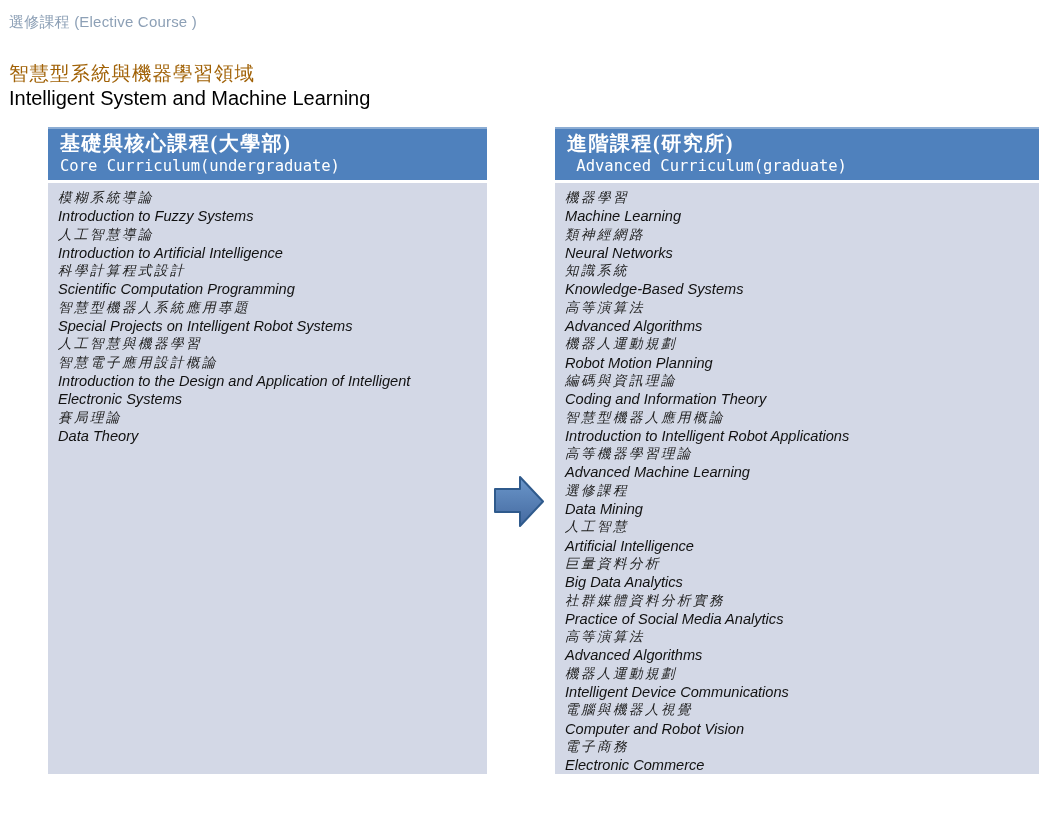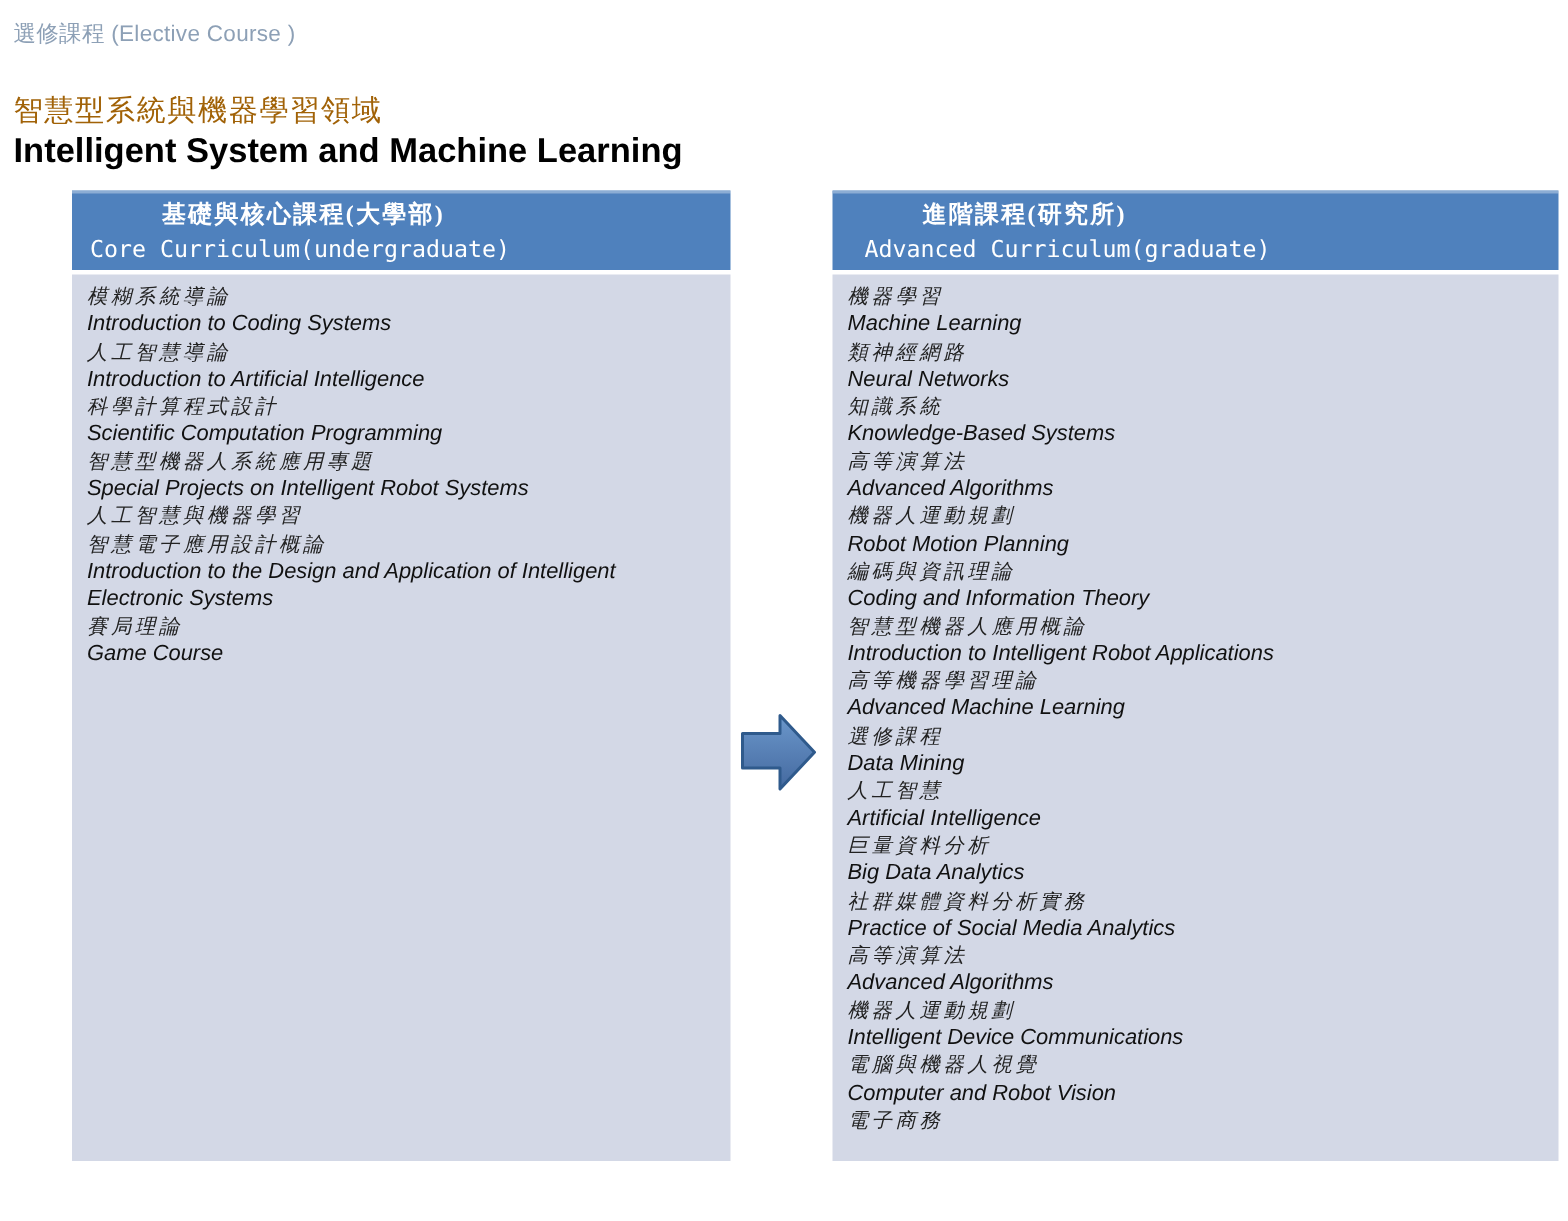--- a/index.html
+++ b/index.html
@@ -10,34 +10,33 @@
   .category-label{
     position:absolute;left:9px;top:13px;
     font-size:15px;color:#8da0b6;letter-spacing:.2px;
   }
   .title-zh{
     position:absolute;left:9px;top:60px;
     font-size:19.5px;color:#a16207;letter-spacing:1px;
   }
   .title-en{
     position:absolute;left:9px;top:87px;
-    font-size:23px;color:#000000;font-weight:700;
+    font-size:20px;color:#000000;font-weight:400;
   }
   .panel{position:absolute;top:127px;}
   .panel-left{left:48px;width:439px;}
   .panel-right{left:555px;width:484px;}
   .panel-header{
     background:#4f81bd;color:#ffffff;height:53px;
     padding:5px 12px 0 12px;box-sizing:border-box;
     box-shadow:inset 0 2px 0 rgba(255,255,255,.35);
   }
   .panel-header .hdr-zh{
-    font-size:16px;font-weight:bold;letter-spacing:1.5px;line-height:23px;
+    font-size:20px;font-weight:bold;letter-spacing:1.5px;line-height:23px;
     font-family:"Liberation Serif",serif;
-    margin-left:48px;
   }
   .panel-header .hdr-en{
     font-size:15.5px;font-weight:normal;line-height:22px;white-space:pre;
     font-family:"DejaVu Sans Mono",monospace;
   }
   .panel-body{
     margin-top:3px;background:#d3d8e6;height:591px;
     padding:6px 10px 0 10px;box-sizing:border-box;overflow:hidden;
   }
   .course{margin:0;font-style:italic;}
@@ -60,21 +59,21 @@
 
 <div class="panel panel-left">
   <div class="panel-header">
     <div class="hdr-zh">基礎與核心課程(大學部)</div>
     <div class="hdr-en">Core Curriculum(undergraduate)</div>
   </div>
   <div class="panel-body">
 
       <div class="course">
         <div class="zh">模糊系統導論</div>
-        <div class="en">Introduction to Coding Systems</div>
+        <div class="en">Introduction to Fuzzy Systems</div>
       </div>
 
       <div class="course">
         <div class="zh">人工智慧導論</div>
         <div class="en">Introduction to Artificial Intelligence</div>
       </div>
 
       <div class="course">
         <div class="zh">科學計算程式設計</div>
         <div class="en">Scientific Computation Programming</div>
@@ -89,21 +88,21 @@
         <div class="zh">人工智慧與機器學習</div>
       </div>
 
       <div class="course">
         <div class="zh">智慧電子應用設計概論</div>
         <div class="en">Introduction to the Design and Application of Intelligent Electronic Systems</div>
       </div>
 
       <div class="course">
         <div class="zh">賽局理論</div>
-        <div class="en">Game Course</div>
+        <div class="en">Data Theory</div>
       </div>
     </div>
 </div>
 
 <svg class="flow-arrow" viewBox="0 0 51 52" xmlns="http://www.w3.org/2000/svg">
   <defs>
     <linearGradient id="arrowGrad" x1="0" y1="0" x2="0" y2="1">
       <stop offset="0" stop-color="#6b97cb"></stop>
       <stop offset="1" stop-color="#44699f"></stop>
     </linearGradient>
@@ -188,15 +187,16 @@
         <div class="en">Intelligent Device Communications</div>
       </div>
 
       <div class="course">
         <div class="zh">電腦與機器人視覺</div>
         <div class="en">Computer and Robot Vision</div>
       </div>
 
       <div class="course">
         <div class="zh">電子商務</div>
+        <div class="en">Electronic Commerce</div>
       </div>
     </div>
 </div>
 
 </body></html>

